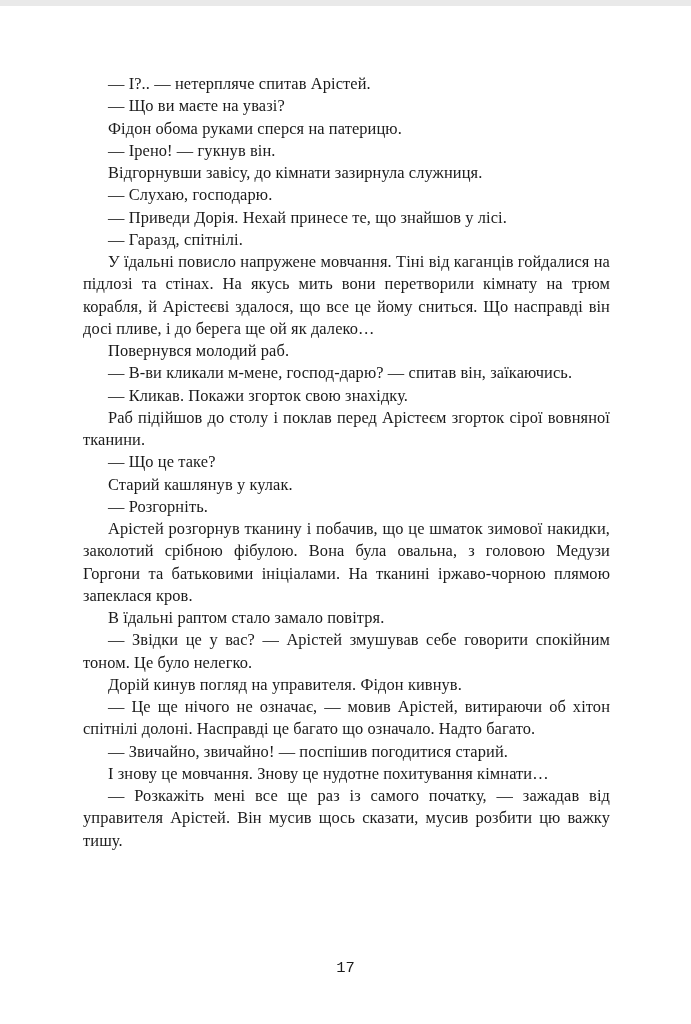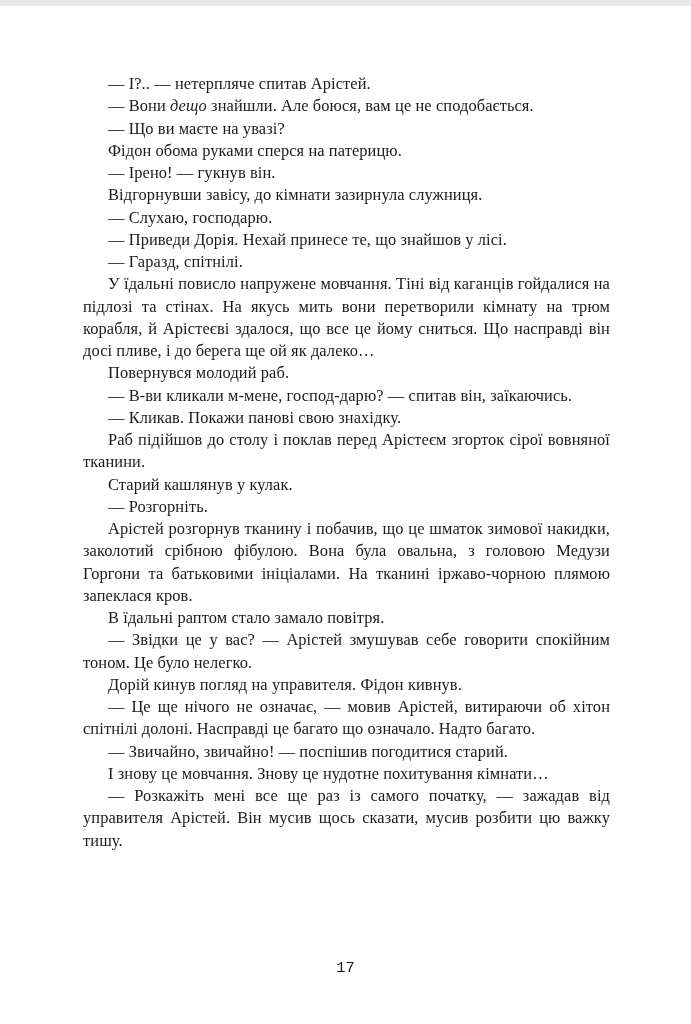--- a/index.html
+++ b/index.html
@@ -45,33 +45,33 @@
     color: #1a1a1a;
     font-family: Liberation Mono, monospace;
   }
 </style>
 </head>
 <body>
 
 <div class="book-page">
   <div class="text-block">
       <p><span>— І?.. — нетерпляче спитав Арістей.</span></p>
-      <p><span>— Вони </span><span class="italic">дещо</span><span> знайшли. Але боюся, вам це не сподобається.</span></p>
       <p><span>— Що ви маєте на увазі?</span></p>
       <p><span>Фідон обома руками сперся на патерицю.</span></p>
       <p><span>— Ірено! — гукнув він.</span></p>
       <p><span>Відгорнувши завісу, до кімнати зазирнула служниця.</span></p>
       <p><span>— Слухаю, господарю.</span></p>
       <p><span>— Приведи Дорія. Нехай принесе те, що знайшов у лісі.</span></p>
       <p><span>— Гаразд, спітнілі.</span></p>
       <p><span>У їдальні повисло напружене мовчання. Тіні від каганців гойдалися на підлозі та стінах. На якусь мить вони перетворили кімнату на трюм корабля, й Арістеєві здалося, що все це йому сниться. Що насправді він досі пливе, і до берега ще ой як далеко…</span></p>
       <p><span>Повернувся молодий раб.</span></p>
       <p><span>— В-ви кликали м-мене, господ-дарю? — спитав він, заїкаючись.</span></p>
-      <p><span>— Кликав. Покажи панові свою знахідку.</span></p>
+      <p><span>— Кликав. Покажи згорток свою знахідку.</span></p>
       <p><span>Раб підійшов до столу і поклав перед Арістеєм згорток сірої вовняної тканини.</span></p>
+      <p><span>— Що це таке?</span></p>
       <p><span>Старий кашлянув у кулак.</span></p>
       <p><span>— Розгорніть.</span></p>
       <p><span>Арістей розгорнув тканину і побачив, що це шматок зимової накидки, заколотий срібною фібулою. Вона була овальна, з головою Медузи Горгони та батьковими ініціалами. На тканині іржаво-чорною плямою запеклася кров.</span></p>
       <p><span>В їдальні раптом стало замало повітря.</span></p>
       <p><span>— Звідки це у вас? — Арістей змушував себе говорити спокійним тоном. Це було нелегко.</span></p>
       <p><span>Дорій кинув погляд на управителя. Фідон кивнув.</span></p>
       <p><span>— Це ще нічого не означає, — мовив Арістей, витираючи об хітон спітнілі долоні. Насправді це багато що означало. Надто багато.</span></p>
       <p><span>— Звичайно, звичайно! — поспішив погодитися старий.</span></p>
       <p><span>І знову це мовчання. Знову це нудотне похитування кімнати…</span></p>
       <p><span>— Розкажіть мені все ще раз із самого початку, — зажадав від управителя Арістей. Він мусив щось сказати, мусив розбити цю важку тишу.</span></p>

